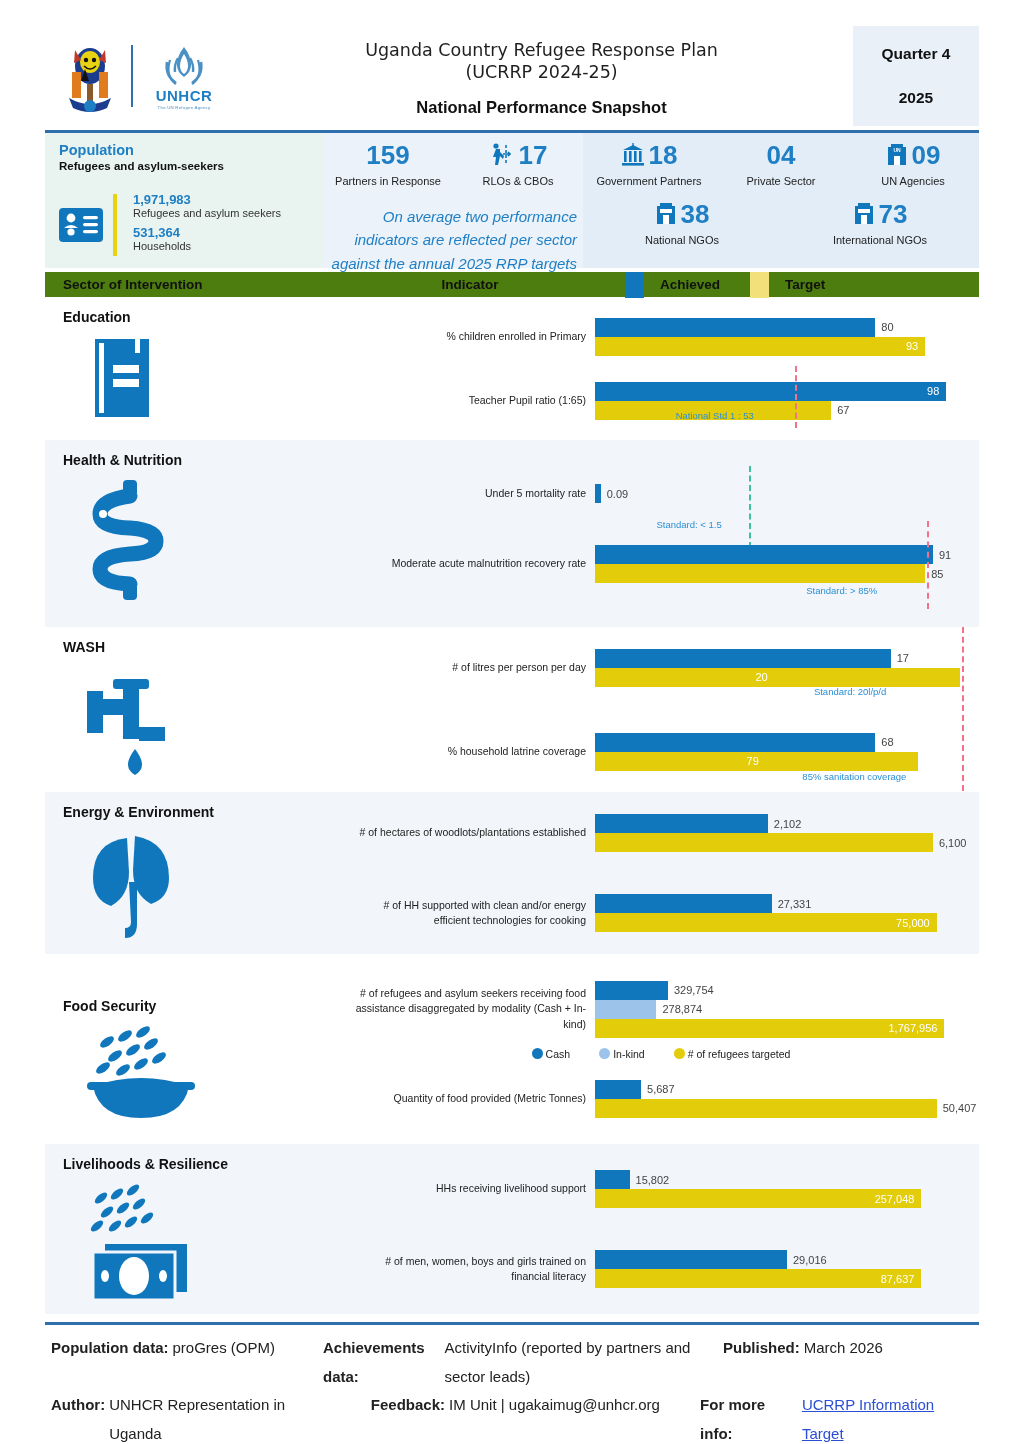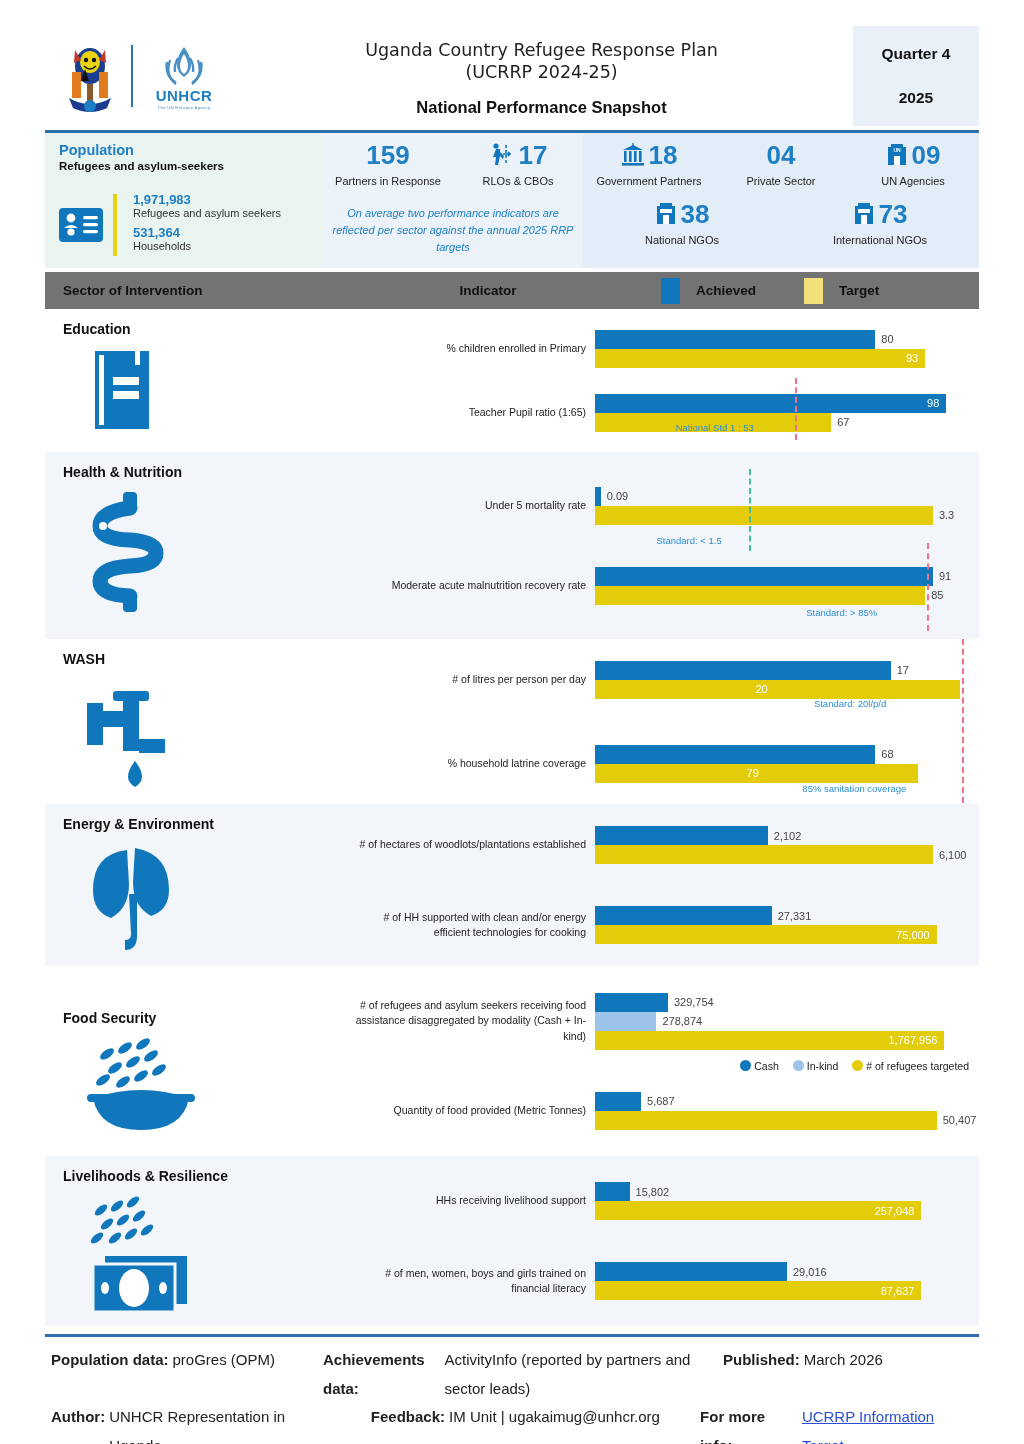--- a/index.html
+++ b/index.html
@@ -43,26 +43,26 @@
   .pop-num { font-size: 13px; font-weight: bold; color: #1e7fc4; }
   .pop-cap { font-size: 11px; color: #333; margin-bottom: 6px; }
 
   .partners { flex: 1; background: #ebf2f9; display: flex; }
   .p-left { width: 260px; padding-top: 9px; display: flex; flex-direction: column; align-items: center; }
   .p-right { flex: 1; background: #e3edf7; padding-top: 9px; }
   .p-row { display: flex; }
   .p-cell { flex: 1; display: flex; flex-direction: column; align-items: center; }
   .p-val { display: flex; align-items: center; gap: 4px; font-size: 26px; font-weight: bold; color: #1e7fc4; line-height: 1; }
   .p-cap { font-size: 11px; color: #222; margin-top: 7px; white-space: nowrap; }
-  .note { font-size: 11px; font-style: italic; color: #1e7fc4; text-align: center;
+  .note { font-size: 15px; font-style: italic; color: #1e7fc4; text-align: right;
           line-height: 1.55; margin-top: 18px; padding: 0 6px; }
   .p-row2 { display: flex; margin-top: 14px; }
 
   
-  .legend { display: flex; align-items: center; height: 37px; background: #737373; margin-top: 4px; gap: 18px; }
+  .legend { display: flex; align-items: center; height: 25px; background: #4d7c0f; margin-top: 4px; }
   .lg-sector { width: 300px; padding-left: 18px; font-size: 13.5px; font-weight: bold; color: #111; }
   .lg-ind { width: 250px; text-align: center; font-size: 13.5px; font-weight: bold; color: #111; }
   .lg-item { display: flex; align-items: center; gap: 16px; margin-left: 30px; font-size: 13.5px; font-weight: bold; color: #111; }
   .sw { width: 19px; height: 26px; }
   .sw-blue { background: #1077bc; }
   .sw-yellow { background: #f2e07a; }
 
   
   .sec { display: flex; position: relative; }
   .sec.tinted { background: #f2f6fb; }
@@ -81,21 +81,21 @@
   .val-out { font-size: 11px; color: #444; margin-left: 6px; white-space: nowrap; }
   .val-in { font-size: 11px; color: #fff; font-weight: normal; margin-left: auto; margin-right: 7px; white-space: nowrap; }
   .barwrap { display: flex; align-items: center; width: 100%; }
   .barwrap .bar { display: flex; align-items: center; }
 
   .annot { position: absolute; font-size: 9.5px; color: #2b8fd4; white-space: nowrap; }
   .vline { position: absolute; width: 0; border-left: 2.2px dashed #f2728c; }
   .vline.green { border-left-color: #3fc1a0; }
 
   
-  .flegend { display: flex; align-items: center; justify-content: flex-end; gap: 6px;
+  .flegend { display: flex; align-items: center; justify-content: center; gap: 21px;
              padding-right: 10px; margin-top: 10px; font-size: 10.5px; color: #222; }
   .dot { width: 11px; height: 11px; border-radius: 50%; display: inline-block; }
   .d-blue { background: #1077bc; }
   .d-lblue { background: #9cc3ea; }
   .d-yellow { background: #e3cc0a; }
   .fl-item { display: flex; align-items: center; gap: 3px; margin-left: 8px; }
 
   
   .footrule { height: 3px; background: #2f6fad; margin-top: 8px; }
   .footer { padding: 9px 6px 0 6px; font-size: 15px; color: #222; line-height: 1.9; }
@@ -349,25 +349,21 @@
     </div>
     <div class="sec-right">
       <div class="grp" style="margin-bottom:42px">
         <div class="grp-label">Under 5 mortality rate</div>
         <div class="grp-bars">
           <div class="vline green" style="left:40%; top:-18px; height:82px;"></div>
           <div class="barwrap">
               <div class="bar blue" style="width:1.5%"></div>
             <span class="val-out">0.09</span>
             </div>
-          <div class="barwrap">
-              <div class="bar yellow" style="width:88%"></div>
-            <span class="val-out">3.3</span>
-            </div>
-          <div class="annot" style="left:16%; top:48px;">Standard: &lt; 1.5</div>
+          <div class="annot" style="left:16%; top:35px;">Standard: &lt; 1.5</div>
         </div>
       </div>
       <div class="grp">
         <div class="grp-label">Moderate acute malnutrition recovery rate</div>
         <div class="grp-bars">
           <div class="vline" style="left:86.5%; top:-24px; height:88px;"></div>
           <div class="barwrap">
               <div class="bar blue" style="width:88%"></div>
             <span class="val-out">91</span>
             </div>

